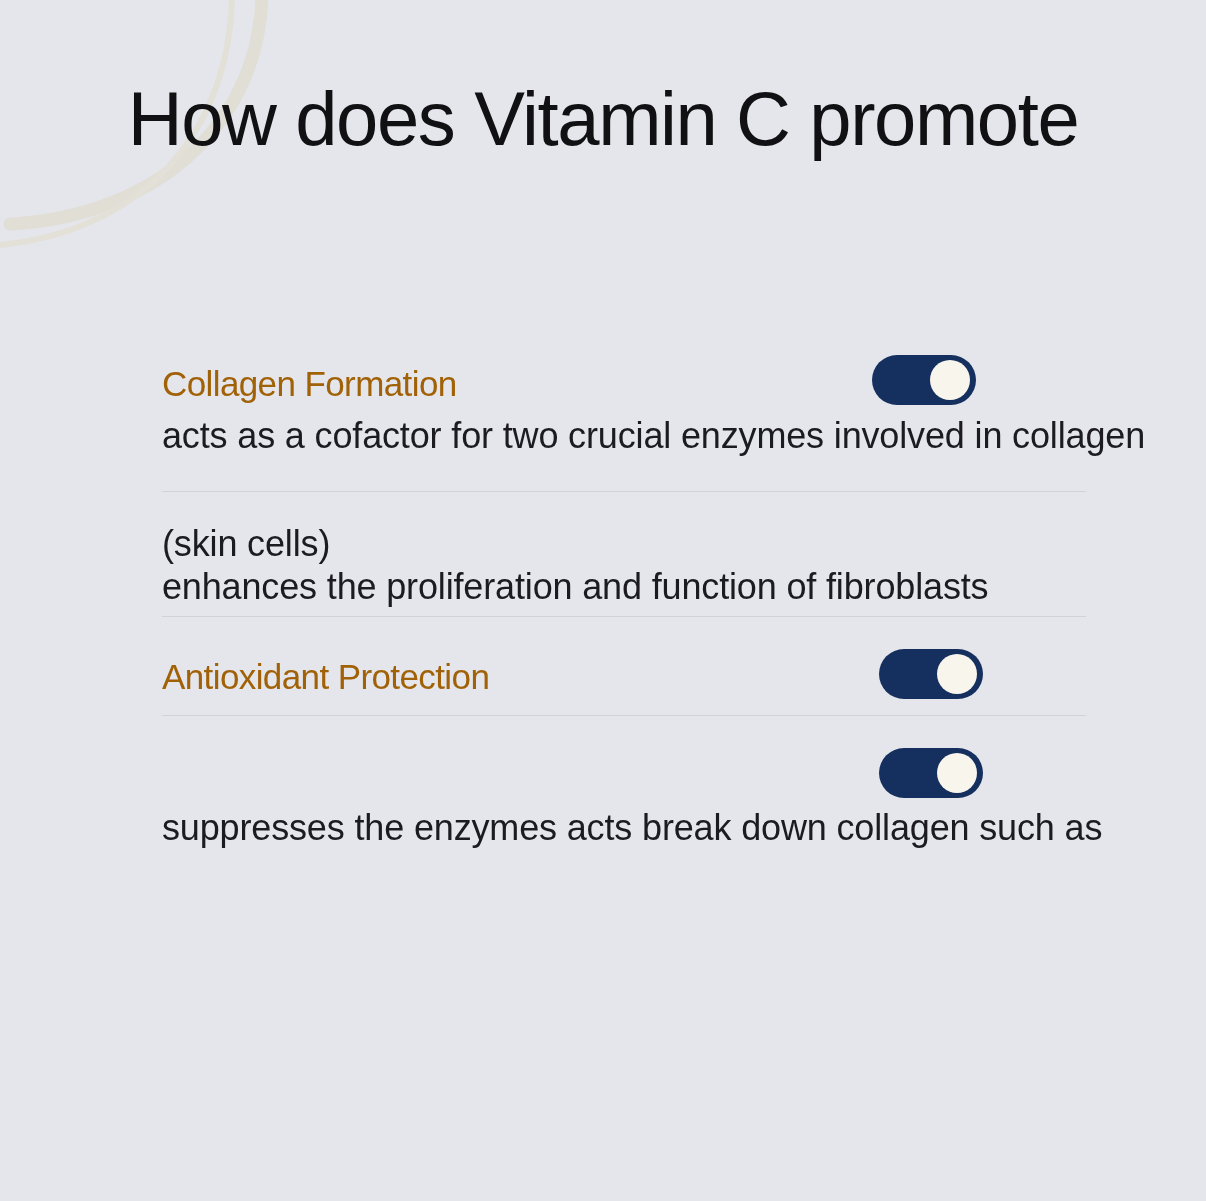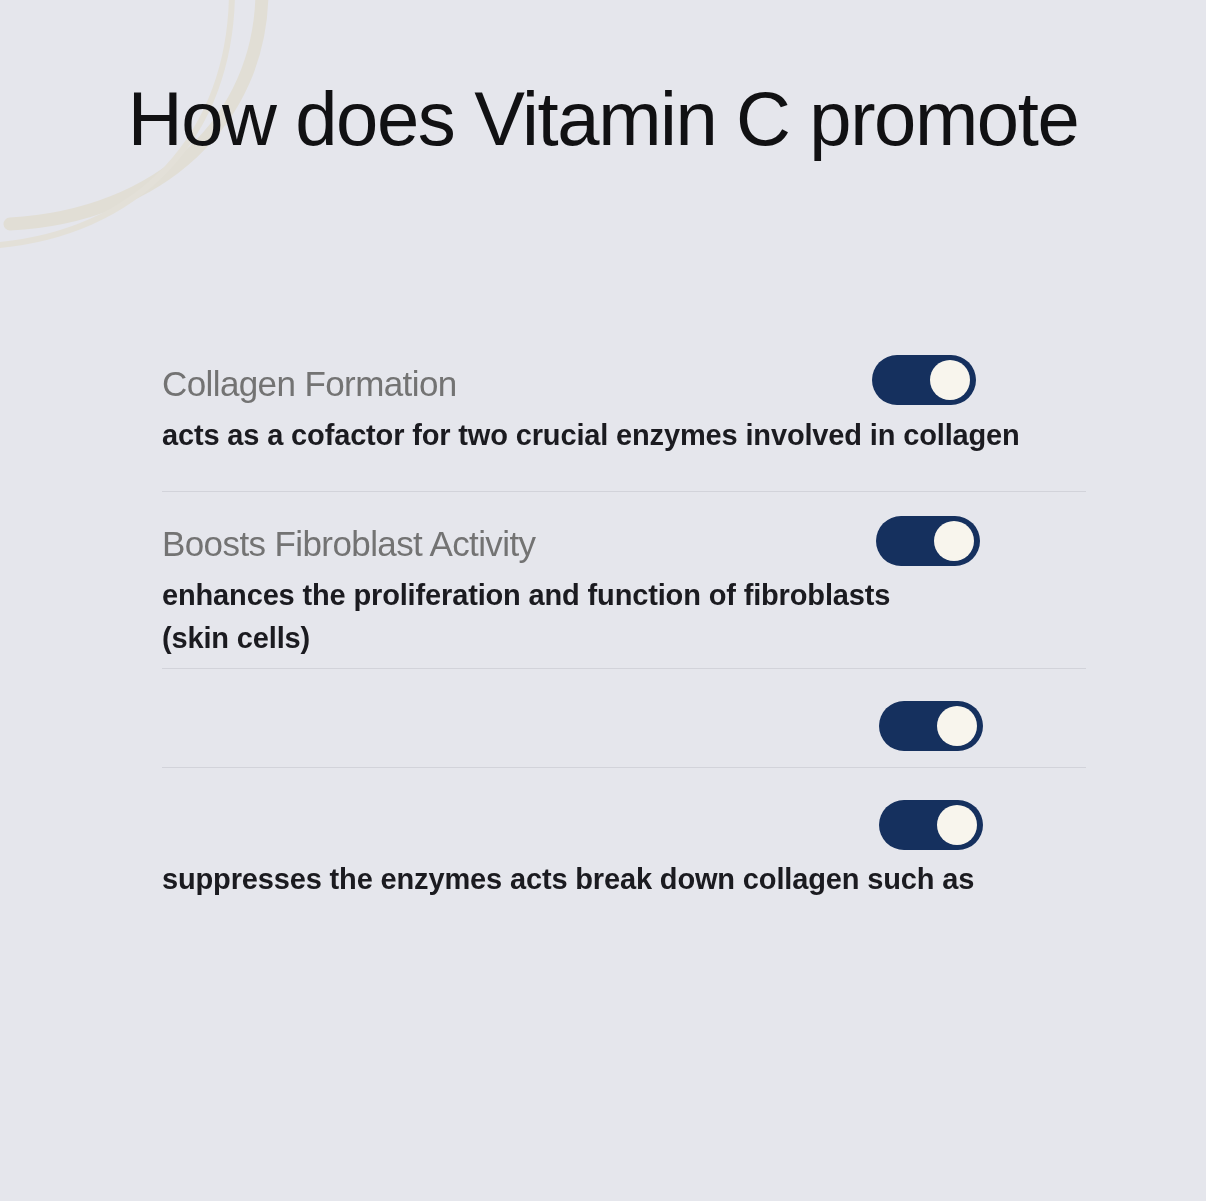--- a/index.html
+++ b/index.html
@@ -76,21 +76,21 @@
     min-height: 52px;
   }
 
   .item-title {
     display: inline-block;
     font-family: "Liberation Sans", sans-serif;
     font-size: 35px;
     line-height: 44px;
     font-weight: 400;
     letter-spacing: -0.6px;
-    color: #737373;
+    color: #a16207;
     margin: 0;
     padding: 0;
   }
 
   .toggle {
     position: absolute;
     width: 104px;
     height: 50px;
     border-radius: 25px;
     background: #15305e;
@@ -111,23 +111,23 @@
   
   .toggle-1 { right: 112px; top: -7px; }
   .toggle-2 { right: 108px; top: -6px; }
   .toggle-3 { right: 105px; top: -6px; }
   .toggle-4 { right: 105px; top: -6px; }
 
   .item-desc {
     margin: 0;
     padding: 0;
     font-family: "Liberation Sans", sans-serif;
-    font-size: 29px;
+    font-size: 36px;
     line-height: 43px;
-    font-weight: 700;
+    font-weight: 400;
     letter-spacing: -0.15px;
     color: #1b1b20;
   }
   .item-desc .dline { display: block; white-space: nowrap; }
 
   .divider {
     height: 1px;
     background: #d2d3da;
     margin-left: 162px;
     margin-right: 120px;
@@ -159,37 +159,32 @@
       </div>
       <p class="item-desc">
         <span class="dline">acts as a cofactor for two crucial enzymes involved in collagen</span>
       </p>
     </div>
     <div style="height:26px"></div>
     <hr class="divider" style="background: rgb(210, 211, 218);">
 
     <div style="height:22px"></div>
     <div class="item">
-      <div class="item-head">
-        <h2 class="item-title">Boosts Fibroblast Activity</h2>
-        <span class="toggle toggle-2" style="background: rgb(21, 48, 94);">
-          <span class="knob" style="background: rgb(248, 245, 237);"></span>
-        </span>
-      </div>
       <p class="item-desc">
+        <span class="dline">(skin cells)</span>
         <span class="dline">enhances the proliferation and function of fibroblasts</span>
-        <span class="dline">(skin cells)</span>
       </p>
     </div>
     <div style="height:-2px"></div>
     <hr class="divider" style="background: rgb(210, 211, 218);">
 
     <div style="height:30px"></div>
     <div class="item">
       <div class="item-head">
+        <h2 class="item-title">Antioxidant Protection</h2>
         <span class="toggle toggle-3" style="background: rgb(21, 48, 94);">
           <span class="knob" style="background: rgb(248, 245, 237);"></span>
         </span>
       </div>
     </div>
     <div style="height:0px"></div>
     <hr class="divider" style="background: rgb(210, 211, 218);">
 
     <div style="height:30px"></div>
     <div class="item">

